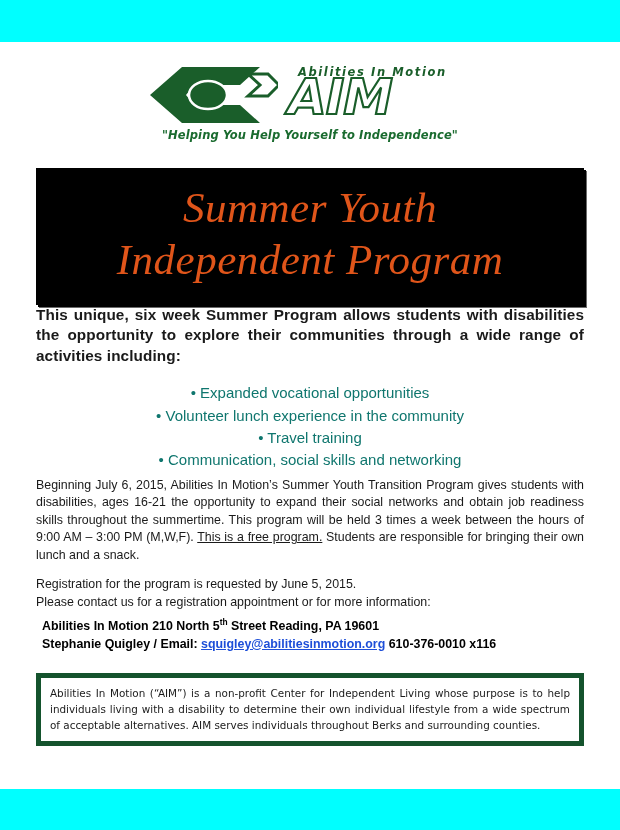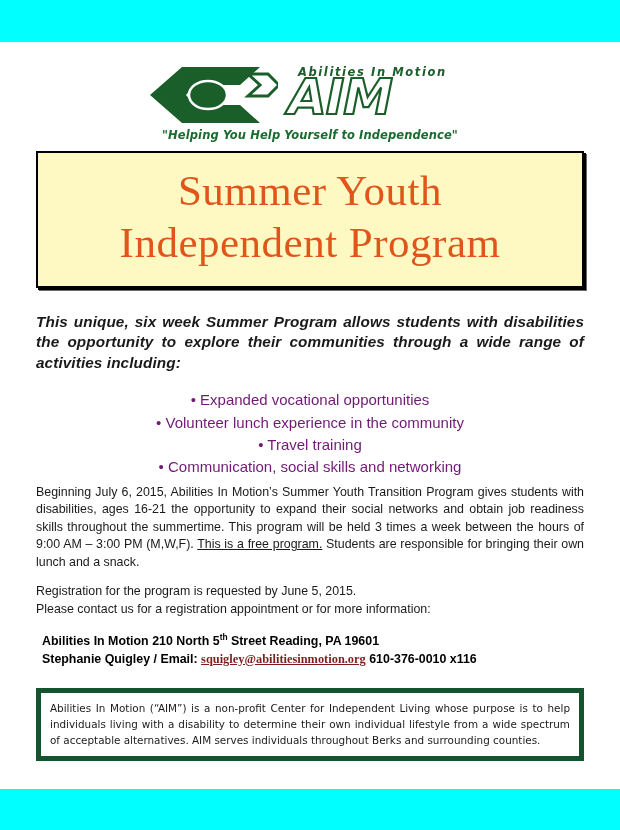--- a/index.html
+++ b/index.html
@@ -71,54 +71,54 @@
     font-family: "DejaVu Sans", sans-serif;
     font-size: 11.5px;
     font-weight: bold;
     font-style: italic;
     color: #1a6b2f;
     letter-spacing: 0.1px;
   }
 
   
   .title-box {
-    margin-top: 9px;
+    margin-top: 26px;
     border: 2px solid #000;
     box-shadow: 2px 2px 0 #000, 3px 3px 0 #6b6b6b;
     padding: 12px 10px 16px;
     text-align: center;
-    background: #fef9c3;
+    background: #000000;
+    font-style: italic;
   }
   .title-line {
     font-family: "Liberation Serif", "DejaVu Serif", serif;
     font-size: 43px;
     line-height: 1.22;
     color: #e0551a;
     letter-spacing: 0.5px;
   }
 
   
   .intro {
-    margin-top: 24px;
+    margin-top: 0;
     font-size: 15.3px;
     line-height: 1.34;
     color: #1a1a1a;
     text-align: justify;
     font-weight: 600;
     letter-spacing: 0.1px;
-    font-style: italic;
   }
 
   
   .bullets {
     margin-top: 16px;
     text-align: center;
     font-size: 15px;
     line-height: 1.48;
-    color: #701a75;
+    color: #0f766e;
   }
   .bullets div { white-space: nowrap; }
 
   
   .body-para {
     margin-top: 6px;
     font-size: 12.4px;
     line-height: 1.40;
     color: #1a1a1a;
     text-align: justify;
@@ -127,32 +127,31 @@
 
   .reg-para {
     margin-top: 11px;
     font-size: 12.4px;
     line-height: 1.42;
     color: #1a1a1a;
     text-align: left;
   }
 
   .contact {
-    margin-top: 12px;
+    margin-top: 4px;
     font-size: 12.4px;
     line-height: 1.45;
     color: #000;
     font-weight: bold;
     padding-left: 6px;
   }
   .contact sup { font-size: 8.4px; vertical-align: super; }
   .email-link {
-    color: #7f1d1d;
+    color: #1d4ed8;
     text-decoration: underline;
-    font-family: Liberation Serif, serif;
   }
 
   
   .disclaimer {
     margin-top: 19px;
     border: 5px solid #14532d;
     padding: 7px 9px 8px;
     font-family: "DejaVu Sans", sans-serif;
     font-size: 10.4px;
     line-height: 1.55;

